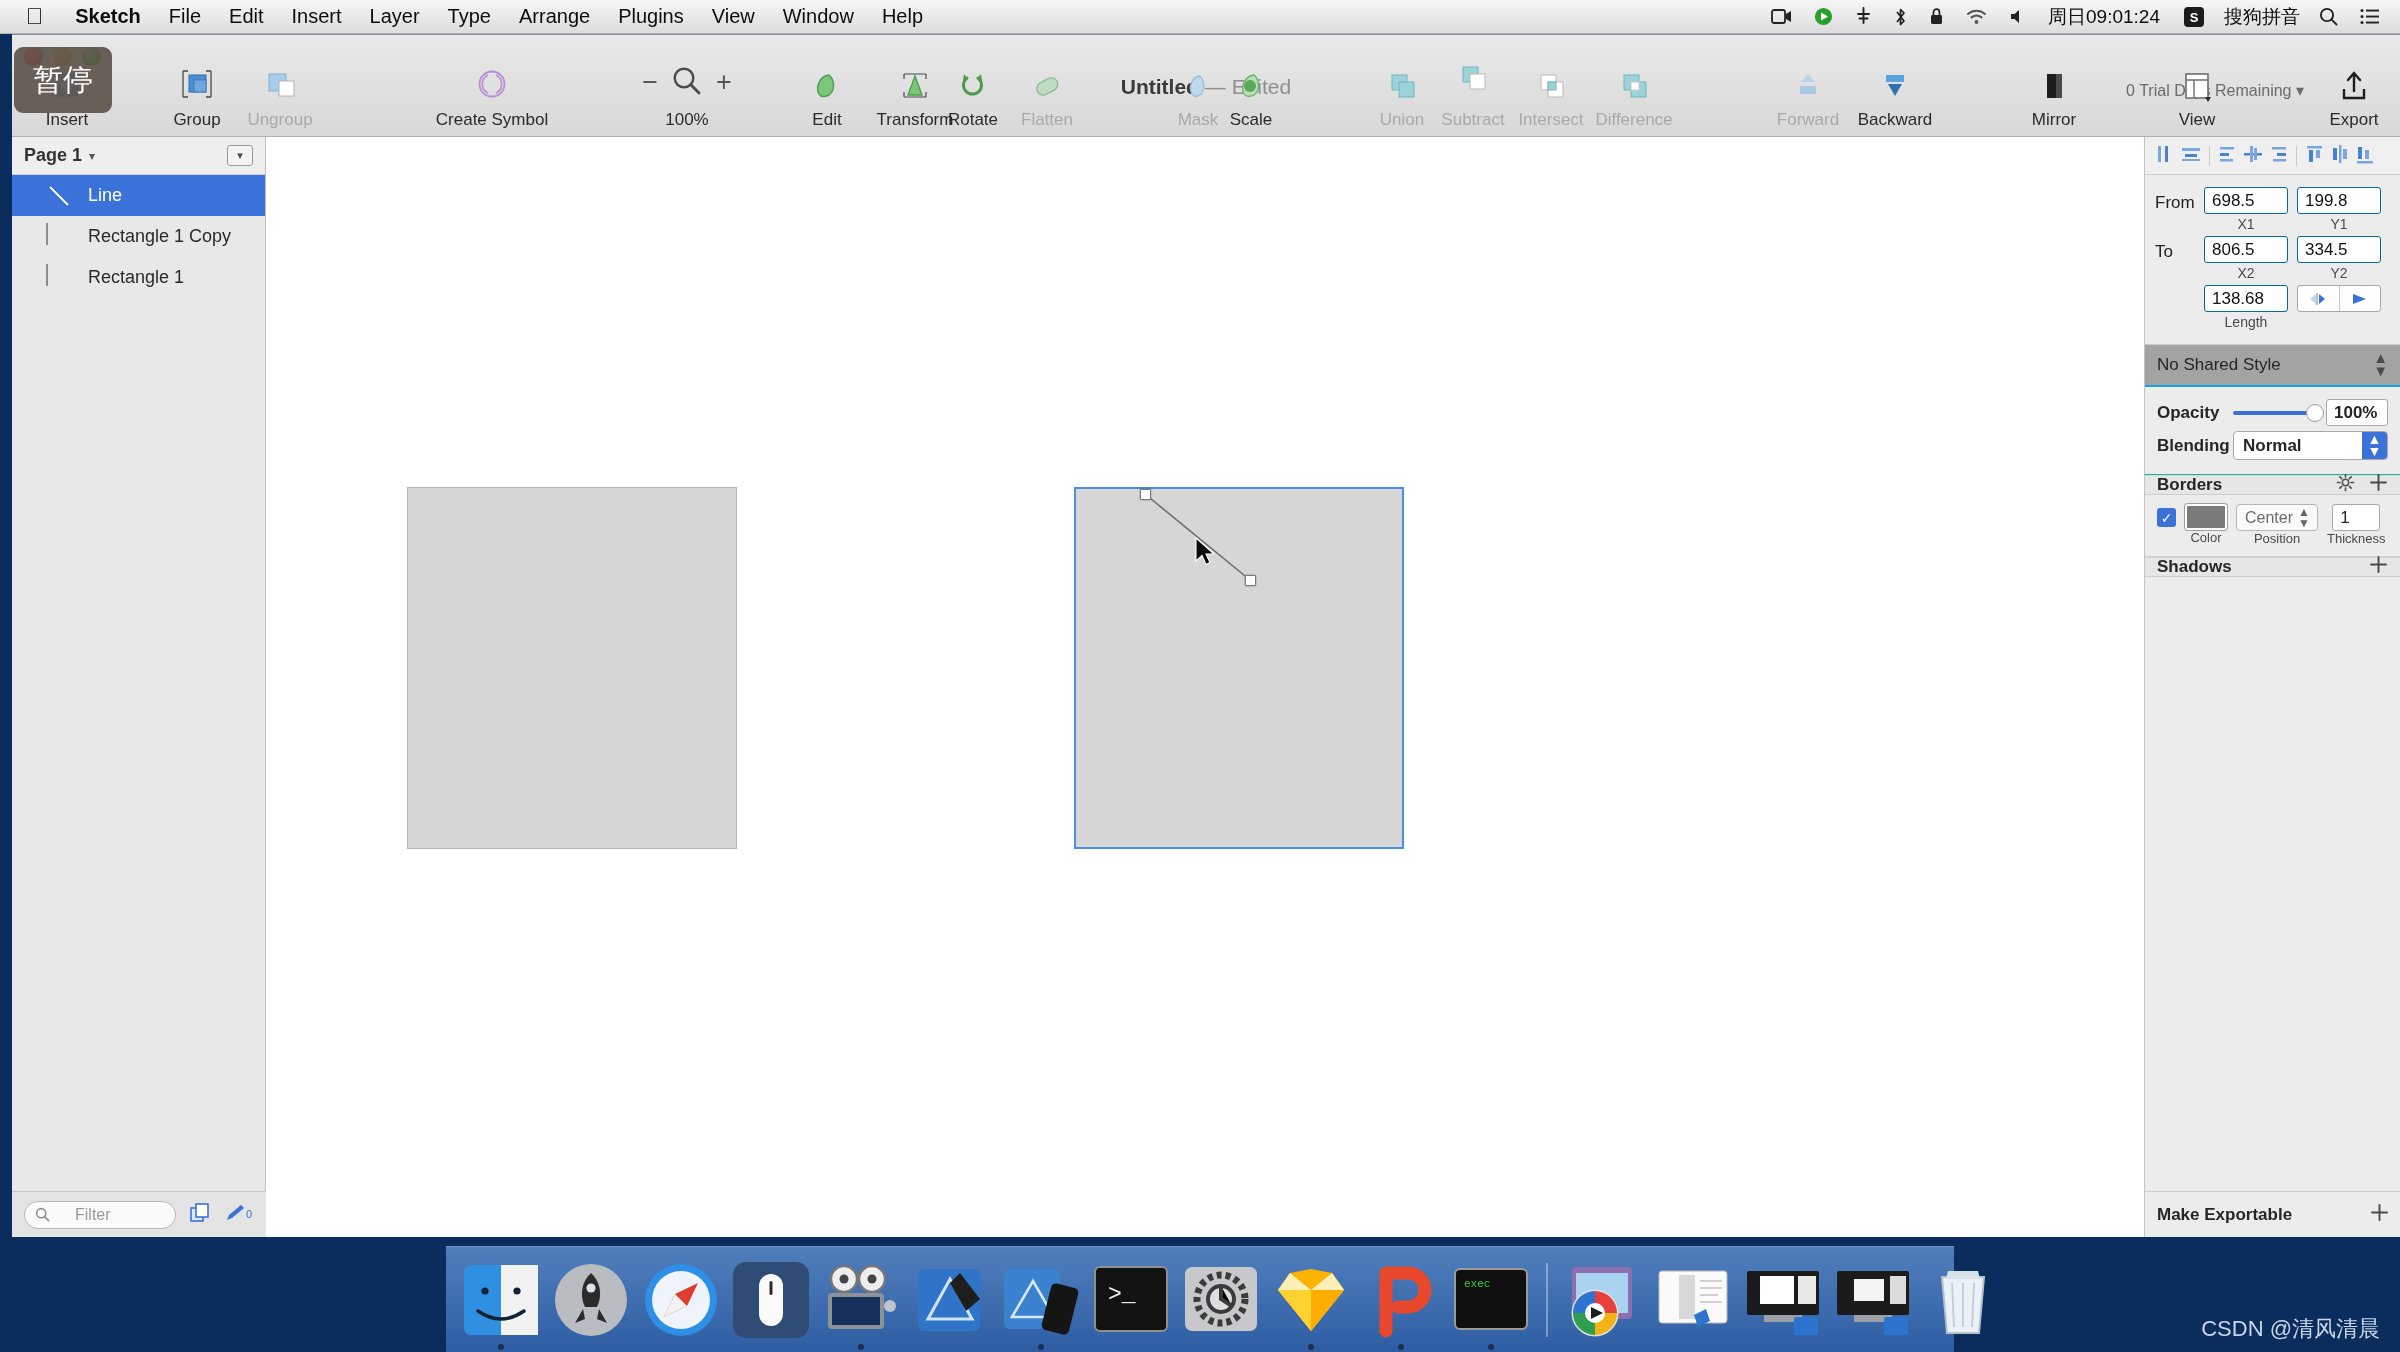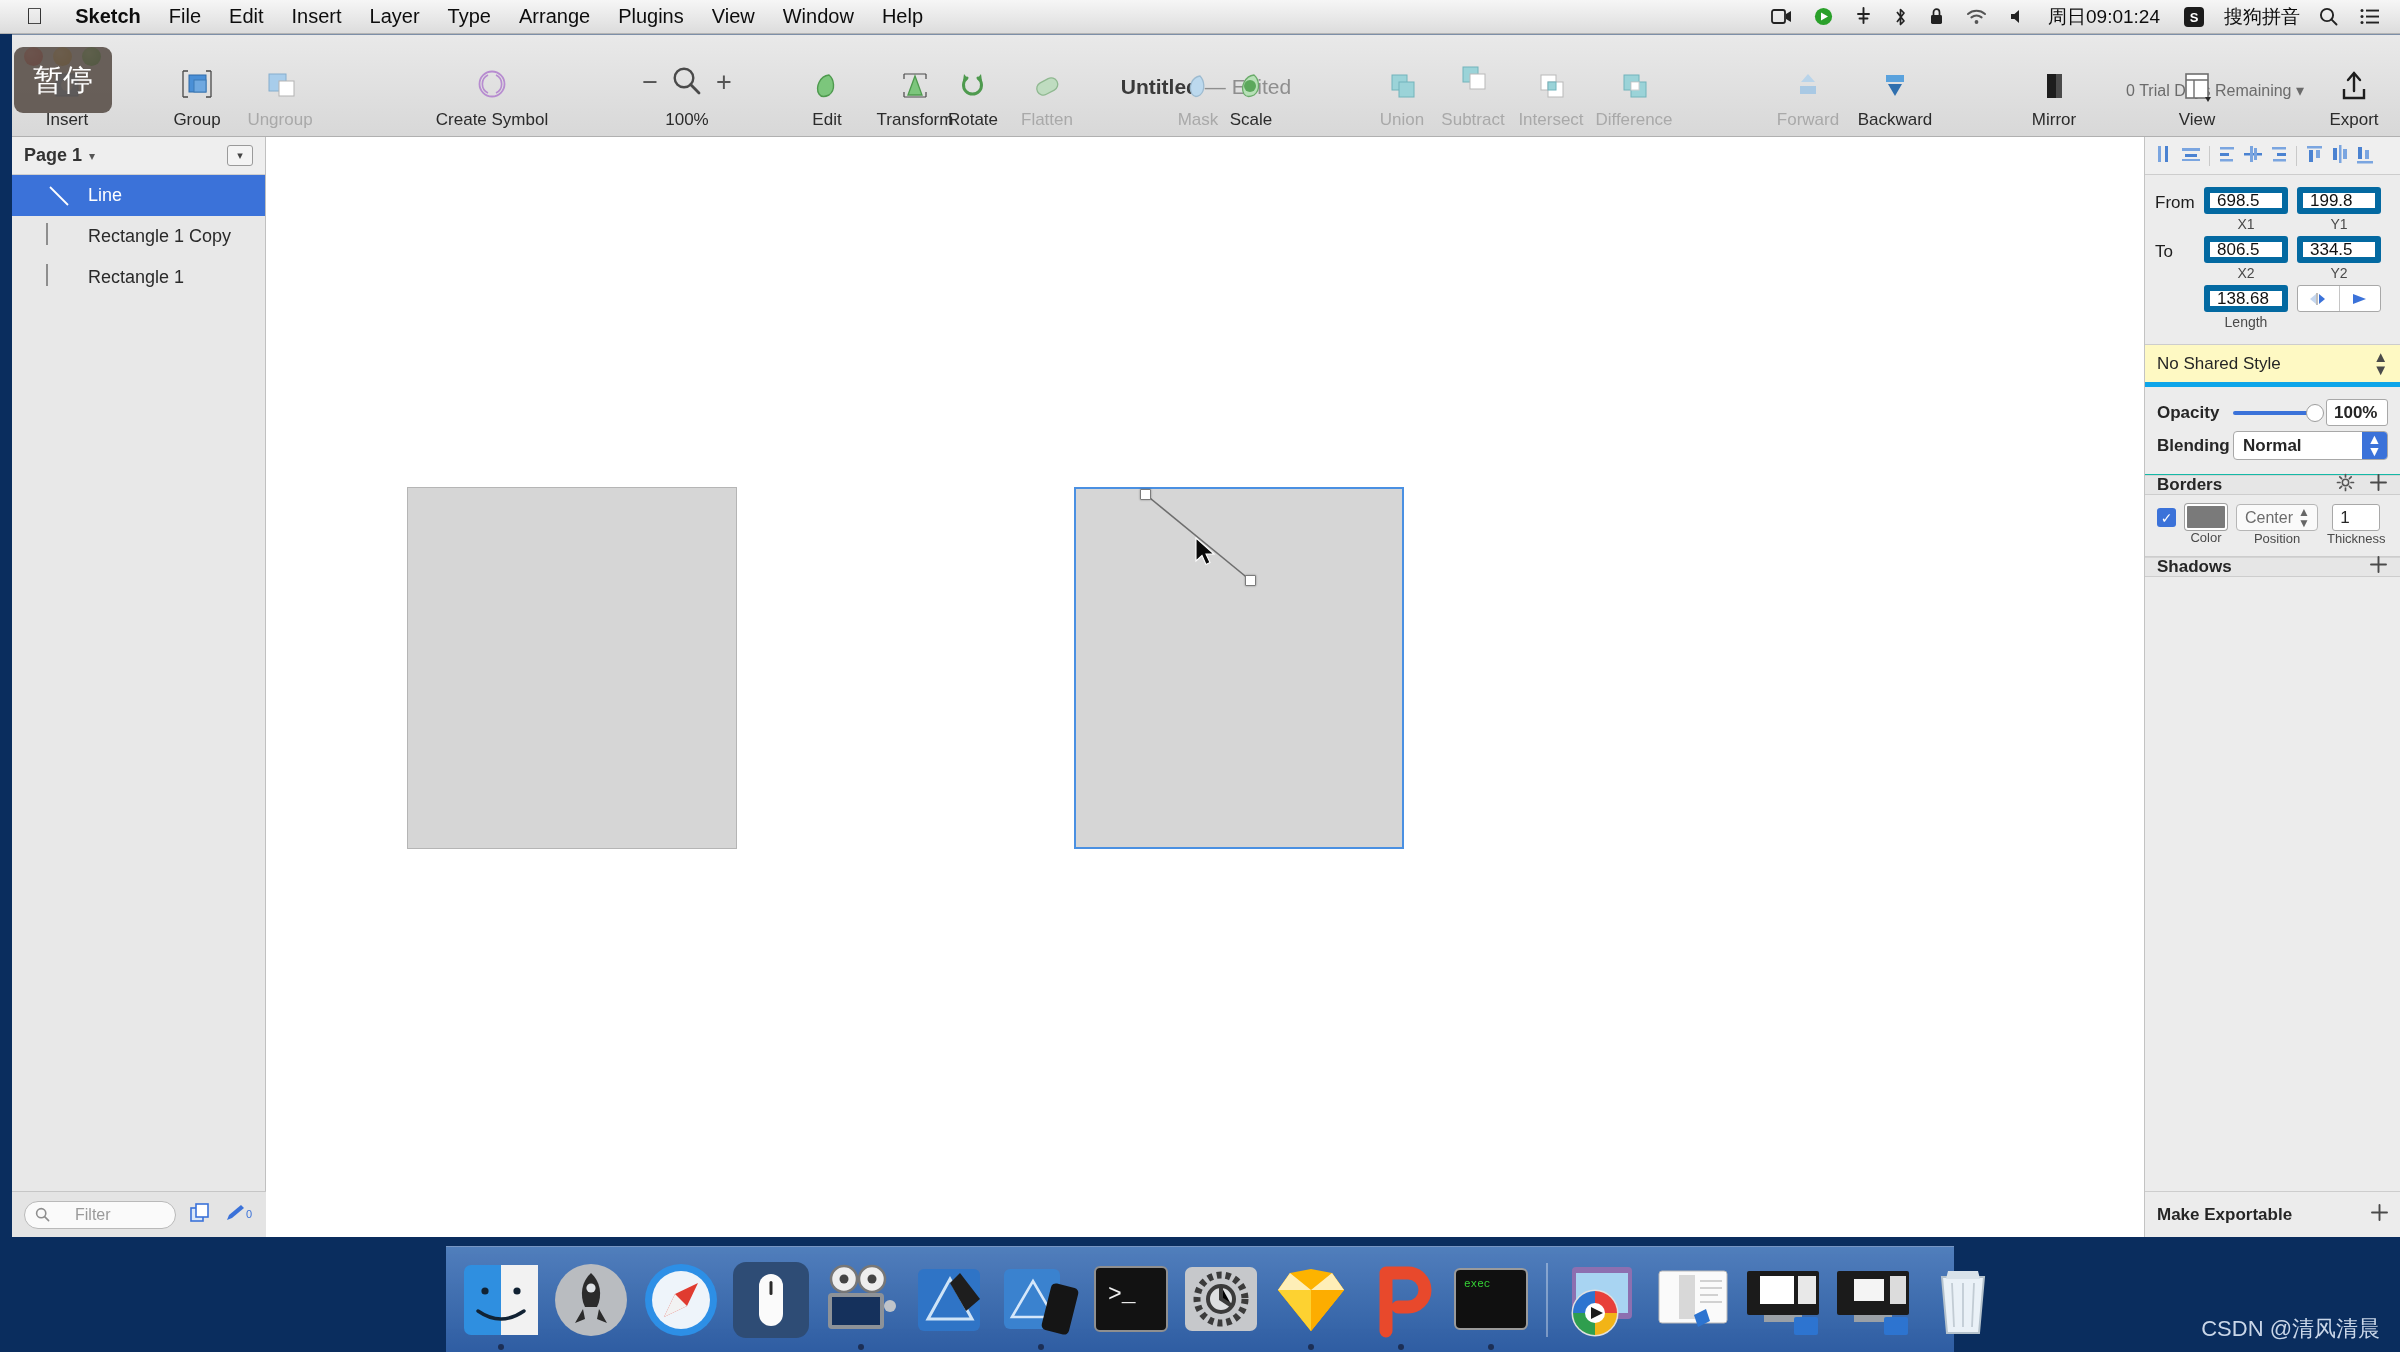--- a/index.html
+++ b/index.html
@@ -137,32 +137,32 @@
     height: 38px; display: flex; align-items: center;
     padding: 0 9px; gap: 1px; border-bottom: 1px solid #cdcdcd; background: #efefef;
   }
   .asep { width: 1px; height: 20px; background: #c9c9c9; margin: 0 5px; }
 
   .coords { padding: 12px 10px 10px 10px; border-bottom: 1px solid #cdcdcd; }
   .crow { display: flex; align-items: flex-start; margin-bottom: 4px; }
   .clabel { width: 56px; font-size: 17px; padding-top: 6px; color: #1e1e1e; }
   .cfield { display: flex; flex-direction: column; align-items: center; width: 84px; margin-right: 9px; }
   .cinput {
-    width: 84px; height: 27px; border: 6px solid #0369a1; border-radius: 3px;
+    width: 84px; height: 27px; border: 1px solid #0369a1; border-radius: 3px;
     background: #fff; font-size: 17px; color: #111;
     display: flex; align-items: center; padding-left: 7px;
   }
   .csub { font-size: 14px; color: #4a4a4a; margin-top: 2px; }
   .flipbtns { display: flex; width: 84px; height: 27px; border: 1px solid #a8a8a8; border-radius: 3px; overflow: hidden; background: #fff; }
   .flipbtn { flex: 1; display: flex; align-items: center; justify-content: center; }
   .flipbtn + .flipbtn { border-left: 1px solid #c5c5c5; }
 
   .sharedstyle {
     height: 42px; display: flex; align-items: center; padding: 0 12px;
-    background: #fef9c3; border-bottom: 5px solid #0ea5e9; font-size: 17px;
+    background: #a3a3a3; border-bottom: 2px solid #0ea5e9; font-size: 17px;
   }
   .stepper { margin-left: auto; font-size: 15px; color: #4a4a4a; line-height: .85; text-align: center; }
 
   .stylesec { padding: 9px 12px 12px 12px; border-bottom: 1px solid #14b8a6; font-weight: bold; }
   .srow { display: flex; align-items: center; height: 33px; }
   .slab { width: 76px; font-size: 17px; }
   .slider { flex: 1; height: 4px; background: #3b72d9; border-radius: 2px; position: relative; margin-right: 10px; }
   .sknob { position: absolute; right: -8px; top: -7px; width: 18px; height: 18px; border-radius: 50%; background: #fff; border: 1px solid #9d9d9d; }
   .sval {
     width: 62px; height: 27px; border: 1px solid #a8a8a8; border-radius: 3px;

